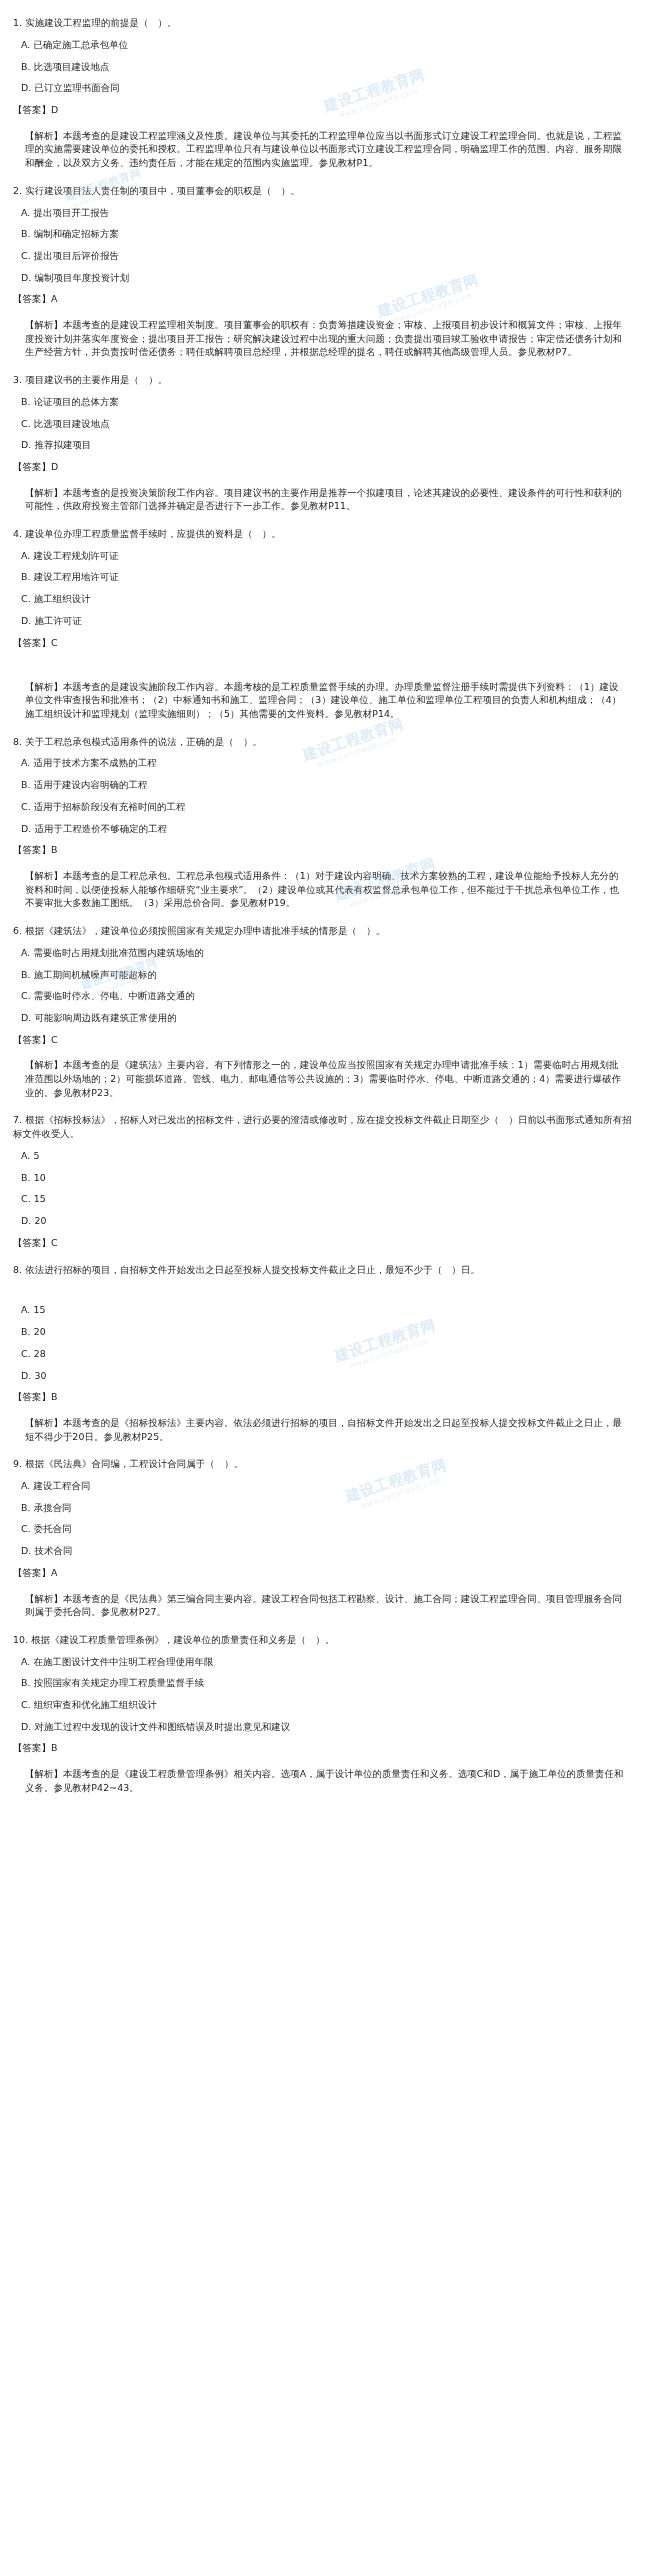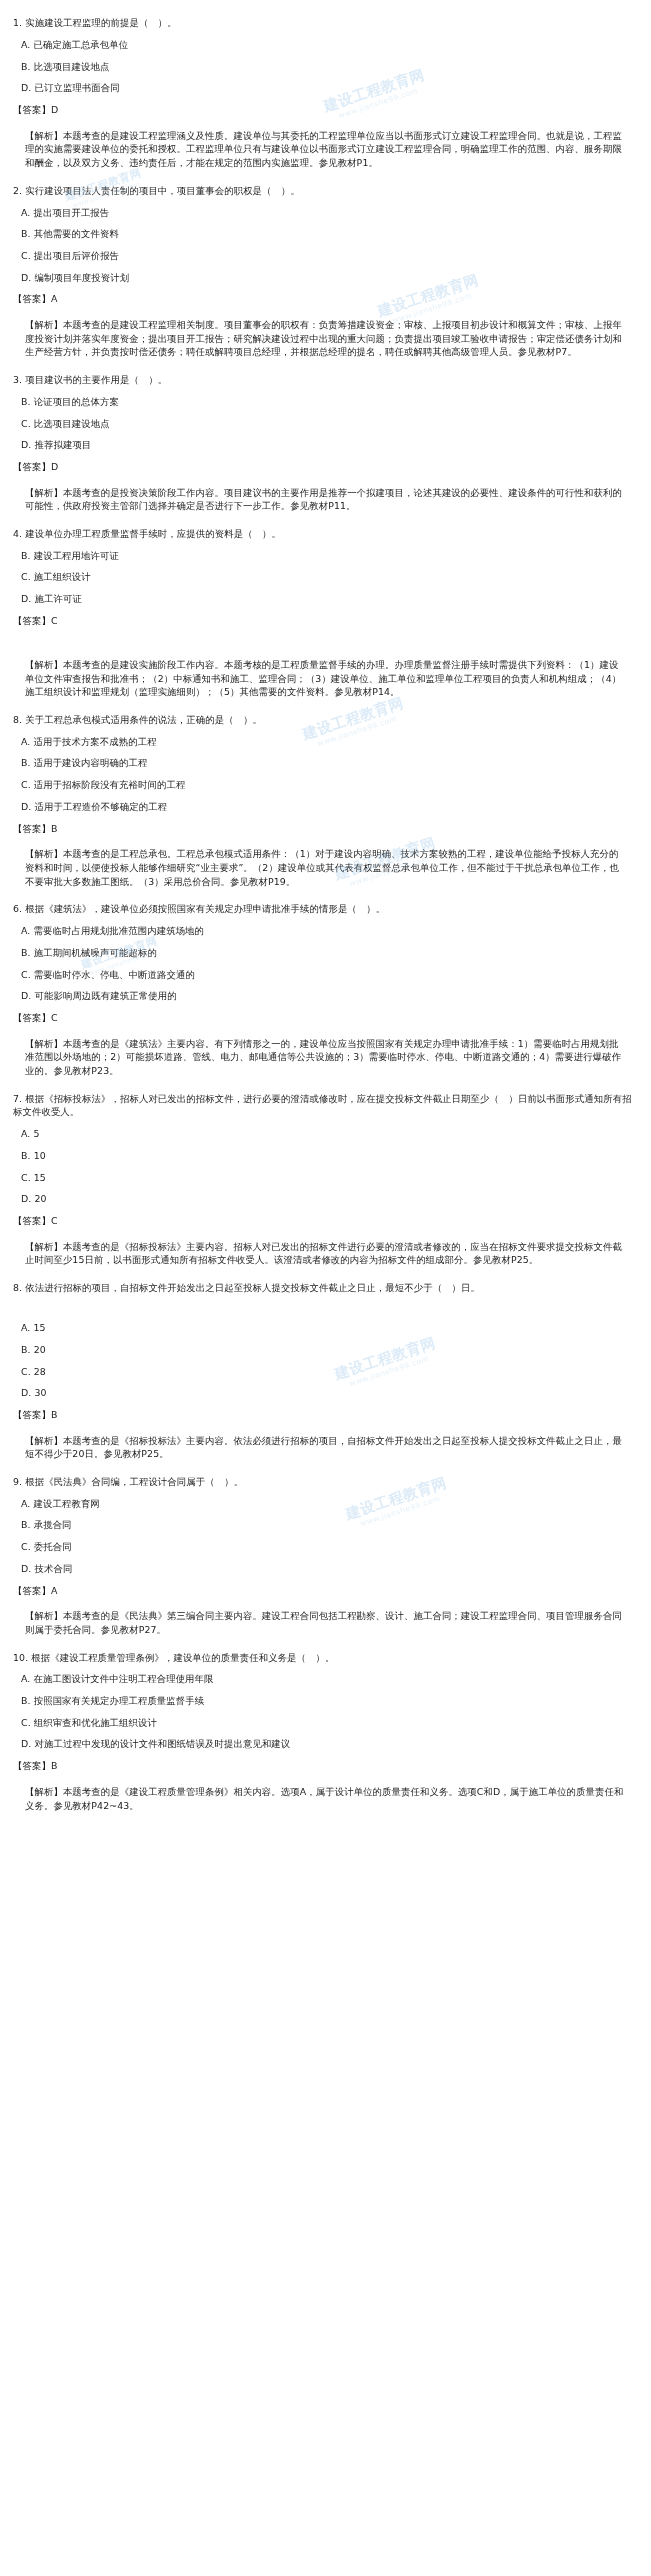--- a/index.html
+++ b/index.html
@@ -81,32 +81,33 @@
     </div>
     <div class="lines">
         <p class="line q">1. 实施建设工程监理的前提是（　）。</p>
         <p class="line opt">A. 已确定施工总承包单位</p>
         <p class="line opt">B. 比选项目建设地点</p>
         <p class="line opt">D. 已订立监理书面合同</p>
         <p class="line ans">【答案】D</p>
         <p class="line exp">【解析】本题考查的是建设工程监理涵义及性质。建设单位与其委托的工程监理单位应当以书面形式订立建设工程监理合同。也就是说，工程监理的实施需要建设单位的委托和授权。工程监理单位只有与建设单位以书面形式订立建设工程监理合同，明确监理工作的范围、内容、服务期限和酬金，以及双方义务、违约责任后，才能在规定的范围内实施监理。参见教材P1。</p>
         <p class="line q">2. 实行建设项目法人责任制的项目中，项目董事会的职权是（　）。</p>
         <p class="line opt">A. 提出项目开工报告</p>
-        <p class="line opt">B. 其他需要的文件资料</p>
+        <p class="line opt">B. 编制和确定招标方案</p>
         <p class="line opt">C. 提出项目后评价报告</p>
         <p class="line opt">D. 编制项目年度投资计划</p>
         <p class="line ans">【答案】A</p>
         <p class="line exp">【解析】本题考查的是建设工程监理相关制度。项目董事会的职权有：负责筹措建设资金；审核、上报项目初步设计和概算文件；审核、上报年度投资计划并落实年度资金；提出项目开工报告；研究解决建设过程中出现的重大问题；负责提出项目竣工验收申请报告；审定偿还债务计划和生产经营方针，并负责按时偿还债务；聘任或解聘项目总经理，并根据总经理的提名，聘任或解聘其他高级管理人员。参见教材P7。</p>
         <p class="line q">3. 项目建议书的主要作用是（　）。</p>
         <p class="line opt">B. 论证项目的总体方案</p>
         <p class="line opt">C. 比选项目建设地点</p>
         <p class="line opt">D. 推荐拟建项目</p>
         <p class="line ans">【答案】D</p>
         <p class="line exp">【解析】本题考查的是投资决策阶段工作内容。项目建议书的主要作用是推荐一个拟建项目，论述其建设的必要性、建设条件的可行性和获利的可能性，供政府投资主管部门选择并确定是否进行下一步工作。参见教材P11。</p>
         <p class="line q">4. 建设单位办理工程质量监督手续时，应提供的资料是（　）。</p>
+        <p class="line opt">A. 建设工程规划许可证</p>
         <p class="line opt">B. 建设工程用地许可证</p>
         <p class="line opt">C. 施工组织设计</p>
         <p class="line opt">D. 施工许可证</p>
         <p class="line ans">【答案】C</p>
       </div>
   </div>
 
   <div class="sep"></div>
 
   <div class="block" id="b2">
@@ -137,21 +138,20 @@
         <p class="line opt">C. 需要临时停水、停电、中断道路交通的</p>
         <p class="line opt">D. 可能影响周边既有建筑正常使用的</p>
         <p class="line ans">【答案】C</p>
         <p class="line exp">【解析】本题考查的是《建筑法》主要内容。有下列情形之一的，建设单位应当按照国家有关规定办理申请批准手续：1）需要临时占用规划批准范围以外场地的；2）可能损坏道路、管线、电力、邮电通信等公共设施的；3）需要临时停水、停电、中断道路交通的；4）需要进行爆破作业的。参见教材P23。</p>
         <p class="line q">7. 根据《招标投标法》，招标人对已发出的招标文件，进行必要的澄清或修改时，应在提交投标文件截止日期至少（　）日前以书面形式通知所有招标文件收受人。</p>
         <p class="line opt">A. 5</p>
         <p class="line opt">B. 10</p>
         <p class="line opt">C. 15</p>
         <p class="line opt">D. 20</p>
         <p class="line ans">【答案】C</p>
-        <p class="line exp">【解析】本题考查的是《招标投标法》主要内容。招标人对已发出的招标文件进行必要的澄清或者修改的，应当在招标文件要求提交投标文件截止时间至少15日前，以书面形式通知所有招标文件收受人。该澄清或者修改的内容为招标文件的组成部分。参见教材P25。</p>
         <p class="line q">8. 依法进行招标的项目，自招标文件开始发出之日起至投标人提交投标文件截止之日止，最短不少于（　）日。</p>
       </div>
   </div>
 
   <div class="sep"></div>
 
   <div class="block" id="b3">
     <div class="wm wm-big" style="left:334px; top:38px;">
       <div class="wm-main">建设工程教育网</div>
       <div class="wm-sub">www.jianshe99.com</div>
@@ -161,21 +161,21 @@
       <div class="wm-sub">www.jianshe99.com</div>
     </div>
     <div class="lines">
         <p class="line opt">A. 15</p>
         <p class="line opt">B. 20</p>
         <p class="line opt">C. 28</p>
         <p class="line opt">D. 30</p>
         <p class="line ans">【答案】B</p>
         <p class="line exp">【解析】本题考查的是《招标投标法》主要内容。依法必须进行招标的项目，自招标文件开始发出之日起至投标人提交投标文件截止之日止，最短不得少于20日。参见教材P25。</p>
         <p class="line q">9. 根据《民法典》合同编，工程设计合同属于（　）。</p>
-        <p class="line opt">A. 建设工程教育网</p>
+        <p class="line opt">A. 建设工程合同</p>
         <p class="line opt">B. 承揽合同</p>
         <p class="line opt">C. 委托合同</p>
         <p class="line opt">D. 技术合同</p>
         <p class="line ans">【答案】A</p>
         <p class="line exp">【解析】本题考查的是《民法典》第三编合同主要内容。建设工程合同包括工程勘察、设计、施工合同；建设工程监理合同、项目管理服务合同则属于委托合同。参见教材P27。</p>
         <p class="line q">10. 根据《建设工程质量管理条例》，建设单位的质量责任和义务是（　）。</p>
         <p class="line opt">A. 在施工图设计文件中注明工程合理使用年限</p>
         <p class="line opt">B. 按照国家有关规定办理工程质量监督手续</p>
         <p class="line opt">C. 组织审查和优化施工组织设计</p>
         <p class="line opt">D. 对施工过程中发现的设计文件和图纸错误及时提出意见和建议</p>

